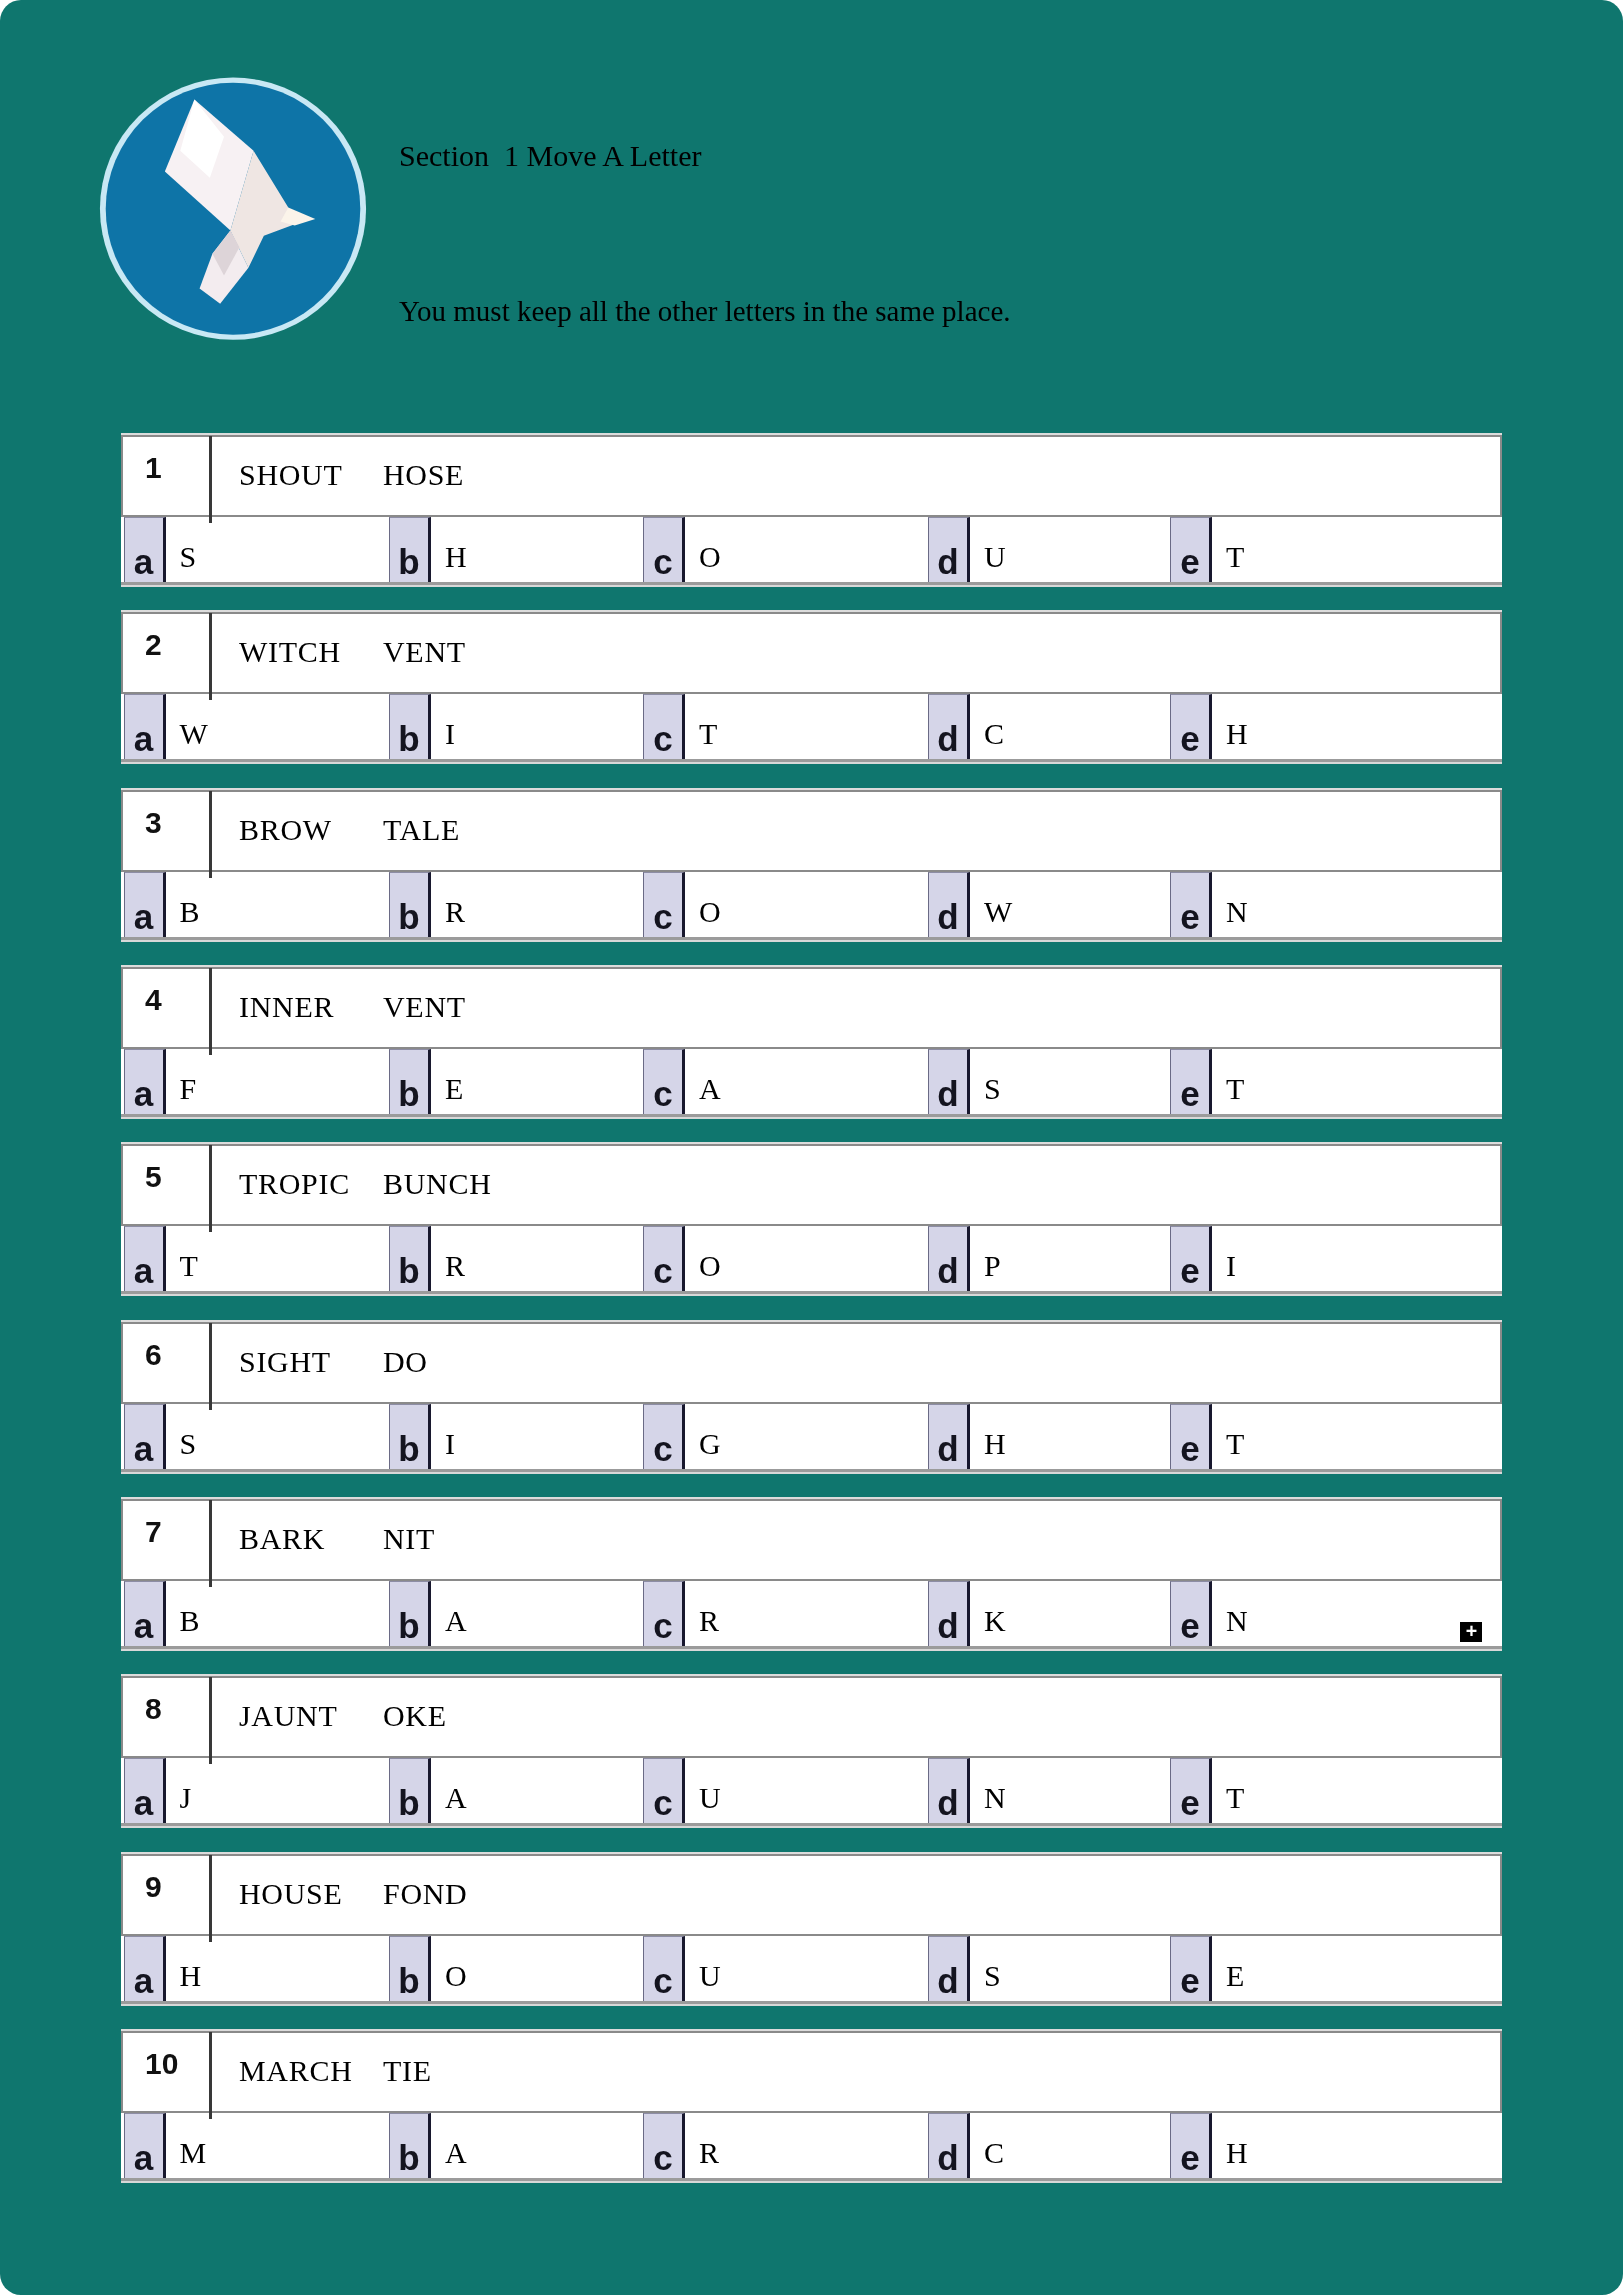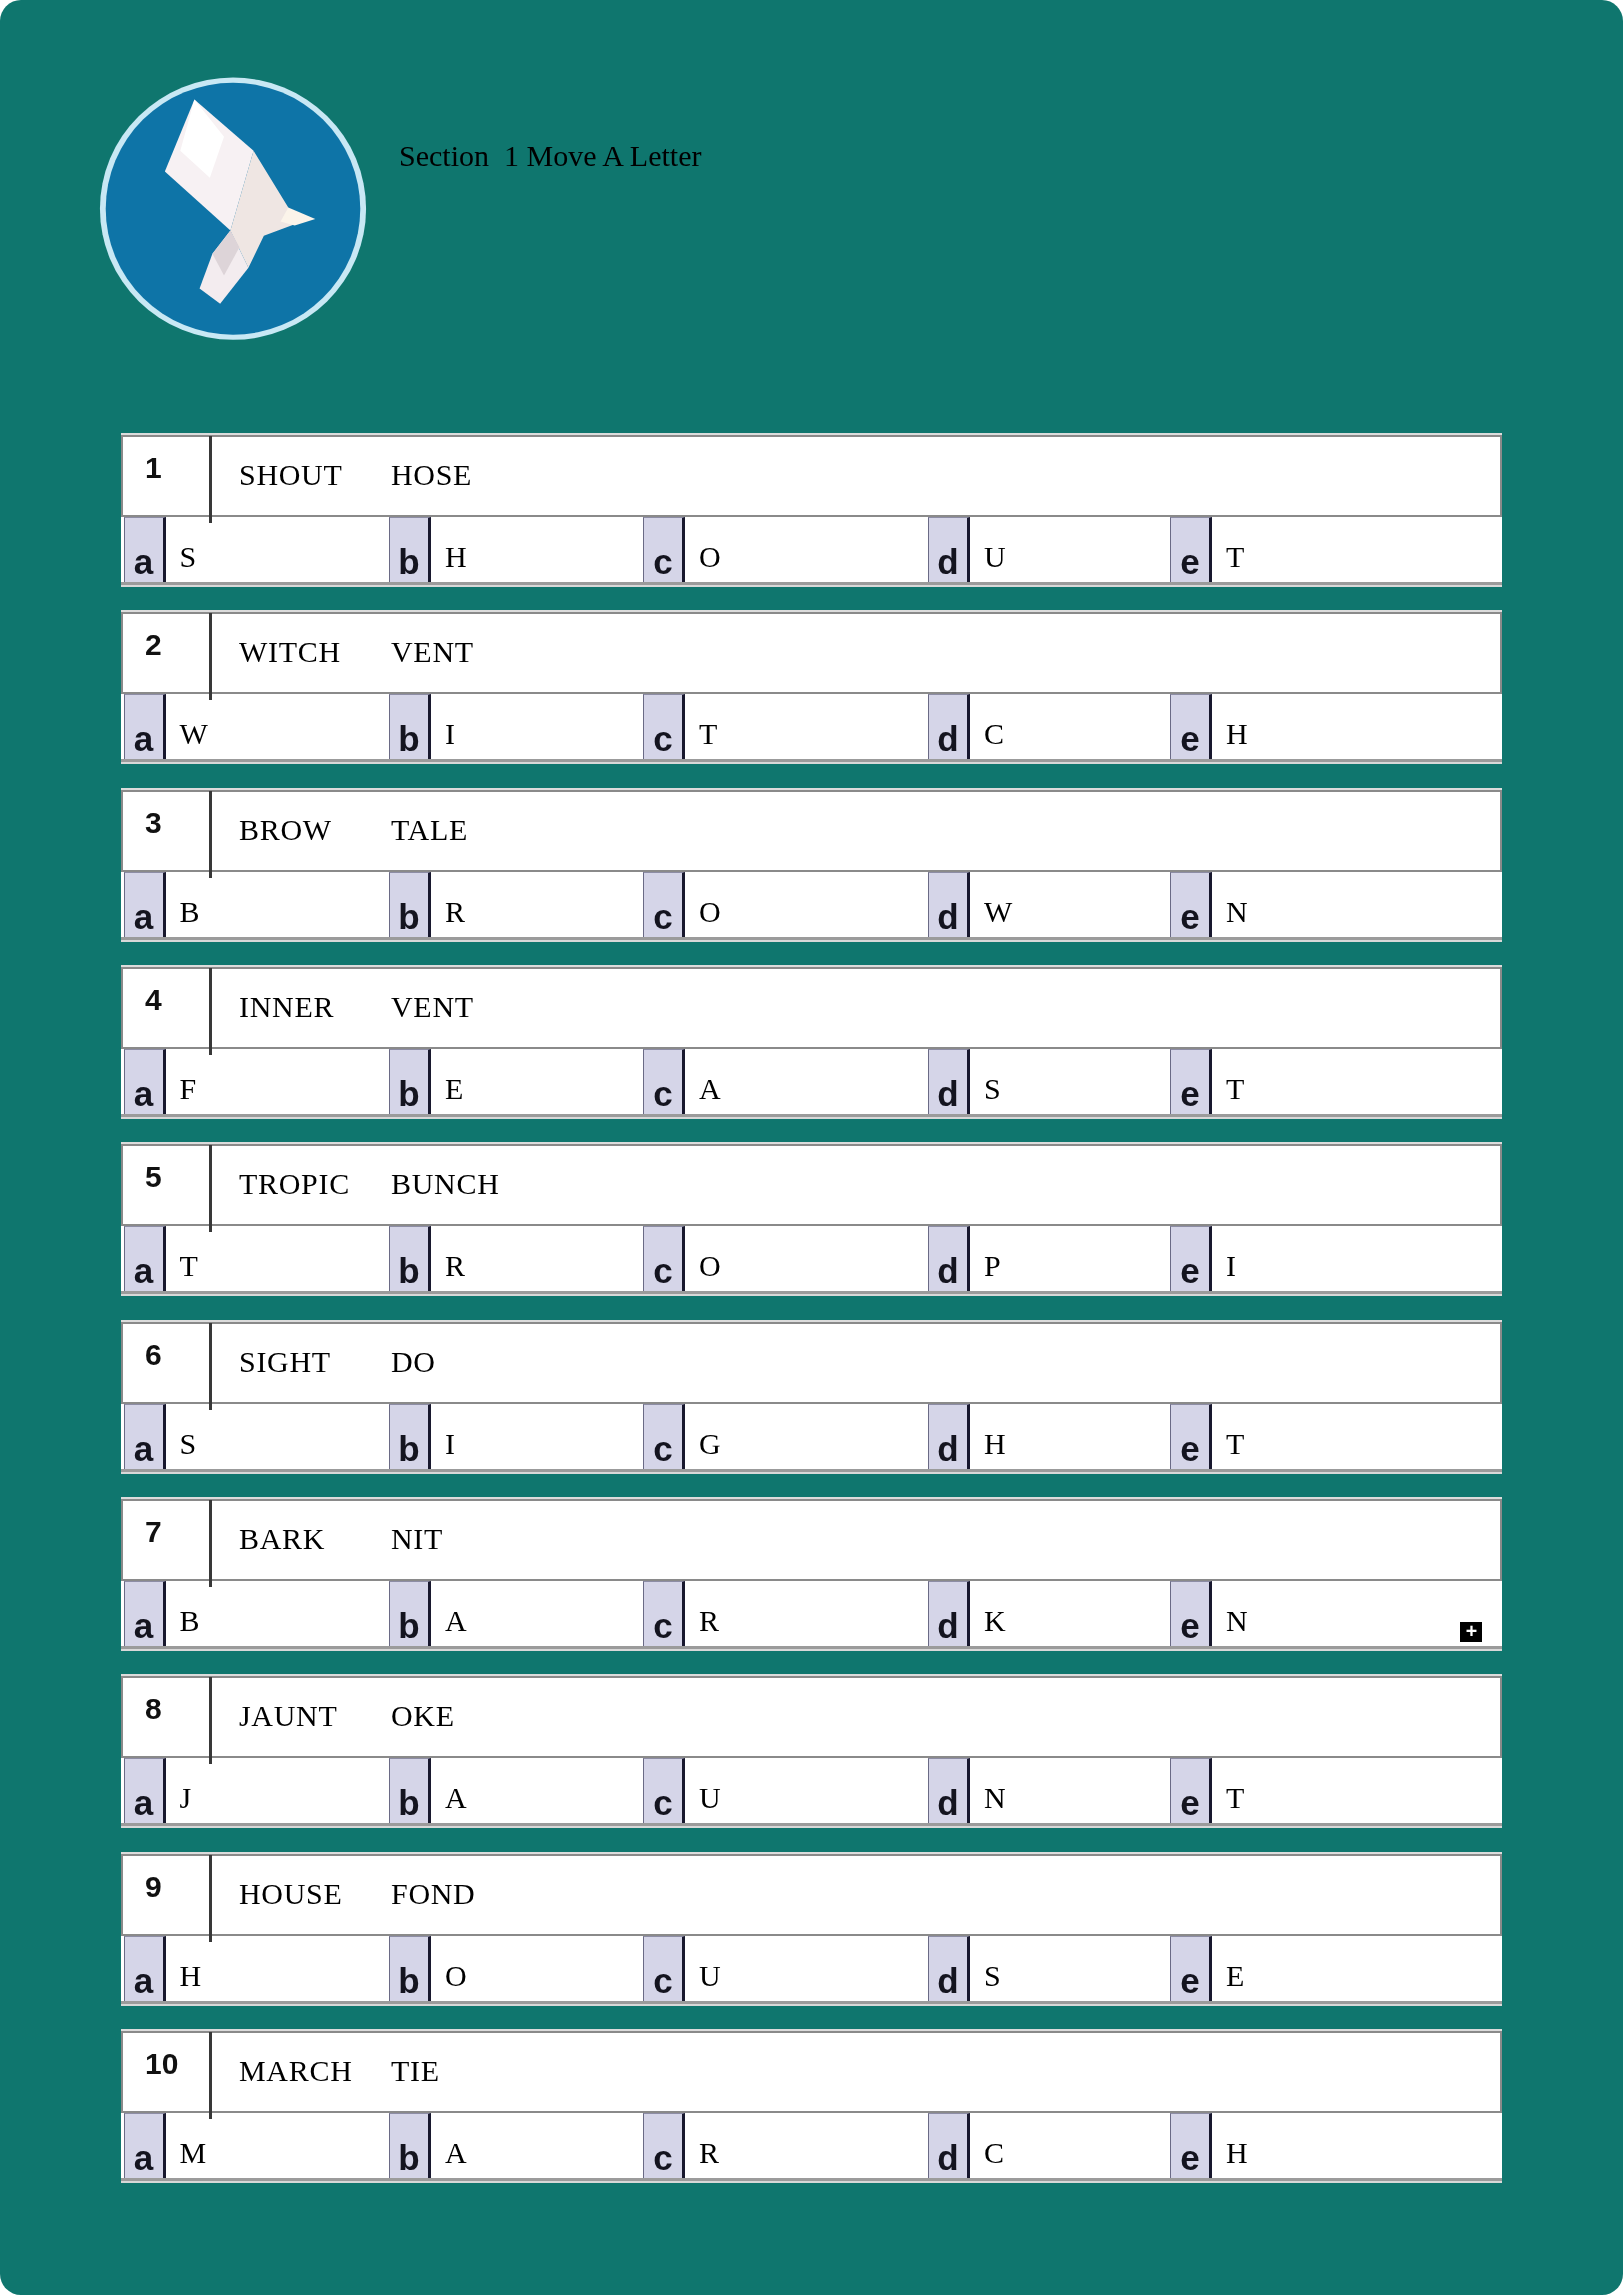--- a/index.html
+++ b/index.html
@@ -38,21 +38,21 @@
   }
   .q-divider{
     position:absolute;left:86px;top:-1.3px;width:2.6px;height:87px;
     background:#383838;z-index:3;
   }
   .q-word1,.q-word2{
     position:absolute;top:50%;transform:translateY(-54%);
     font-size:30px;letter-spacing:0.7px;color:#000;
   }
   .q-word1{left:116px;}
-  .q-word2{left:268px;}
+  .q-word2{left:260px;}
 
   .q-options{
     position:relative;height:65px;background:#fff;
     border-bottom:3.9px solid #9b9b9b;
     box-shadow:0 2px 0 #d8d8d8;
   }
   .opt{position:absolute;top:0;bottom:0;}
   .opt-a{left:2.6px;} .opt-b{left:268px;} .opt-c{left:522px;} .opt-d{left:807px;} .opt-e{left:1049px;}
   .opt-box{
     width:42px;height:100%;box-sizing:border-box;
@@ -95,20 +95,21 @@
         <polygon points="206,242 242,118 296,206 306,232 258,250 234,300" fill="#efe6e3"></polygon>
         <polygon points="296,206 338,224 306,234 284,228" fill="#fbf4ea"></polygon>
         <polygon points="206,242 234,300 190,356 158,332 178,278" fill="#f3ecef"></polygon>
         <polygon points="178,278 206,242 220,268 196,312" fill="#ddd4d8"></polygon>
       </g>
     </svg>
   </div>
 
   <div class="page-title">Section  1 Move A Letter</div>
   <div class="instructions">
+    <div>You must keep all the other letters in the same place.</div>
   </div>
 
   <div id="questions">
   <div class="q-block" style="top: 435px;">
     <div class="q-wordbox">
       <div class="q-numcell">
         <span class="q-number">1</span>
       </div>
       <div class="q-divider"></div>
       <span class="q-word1">SHOUT</span>

